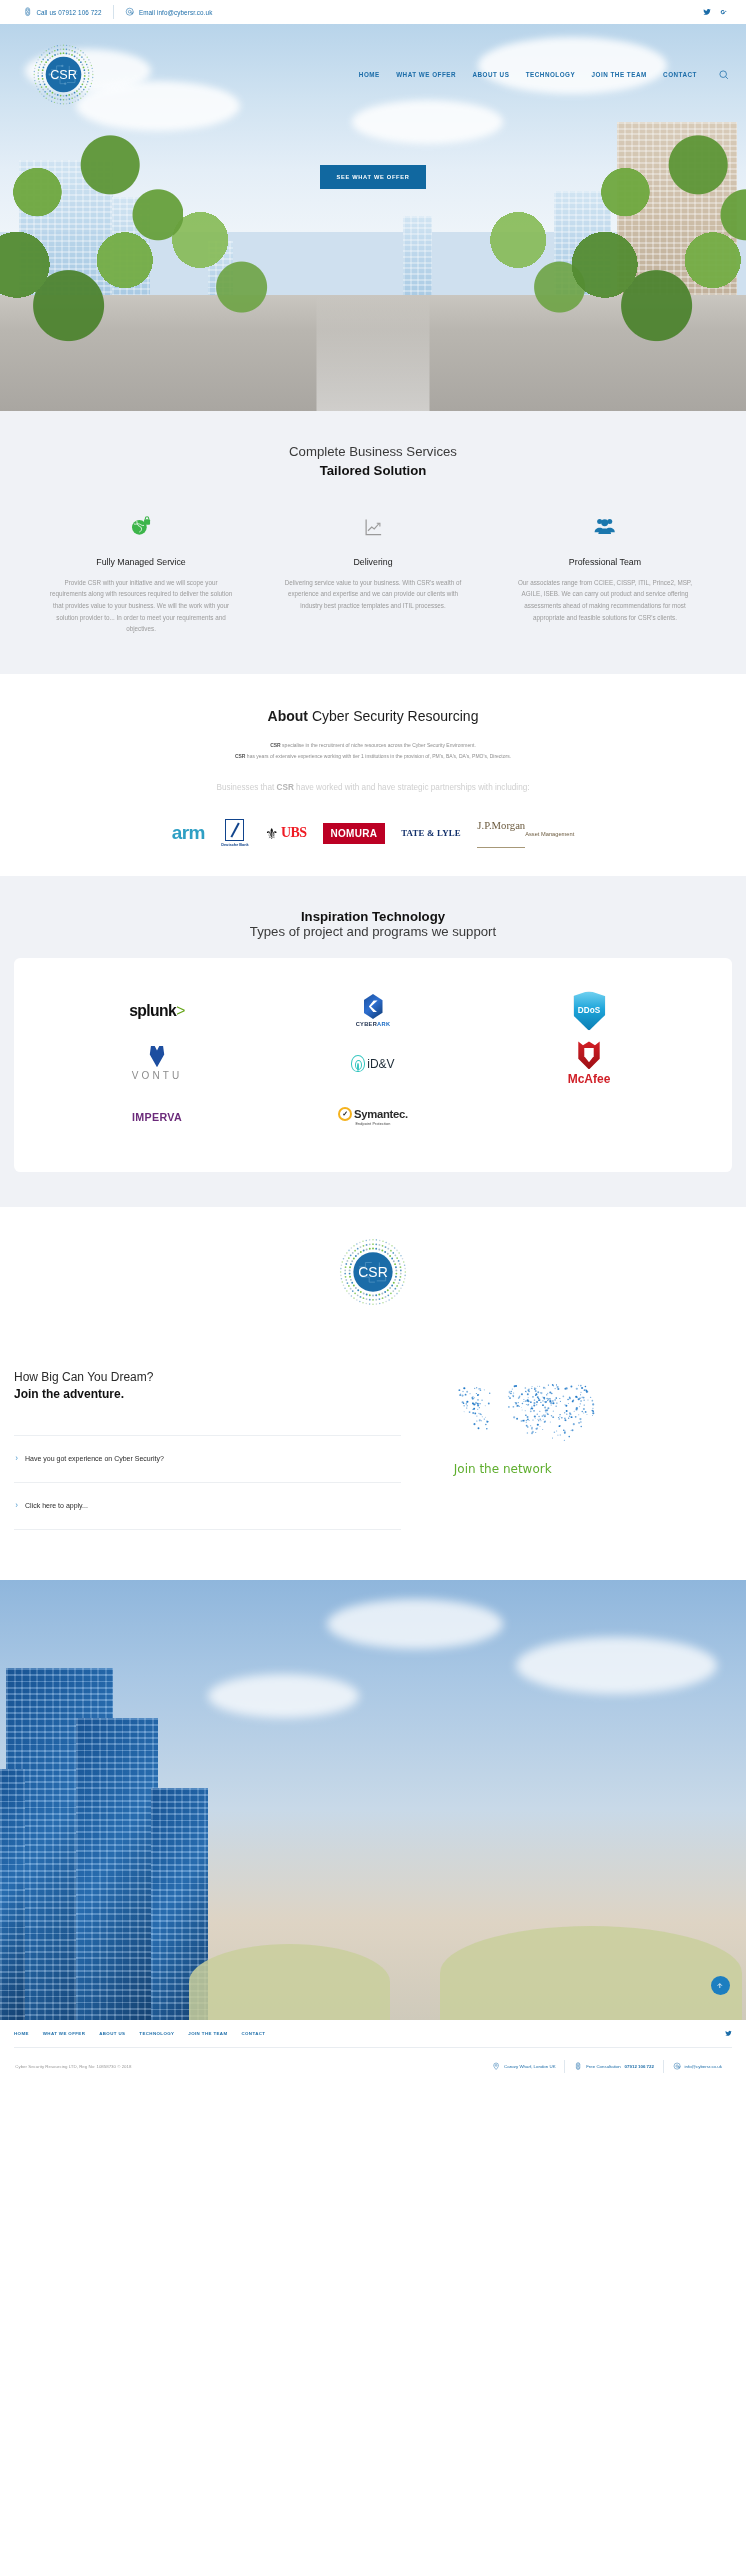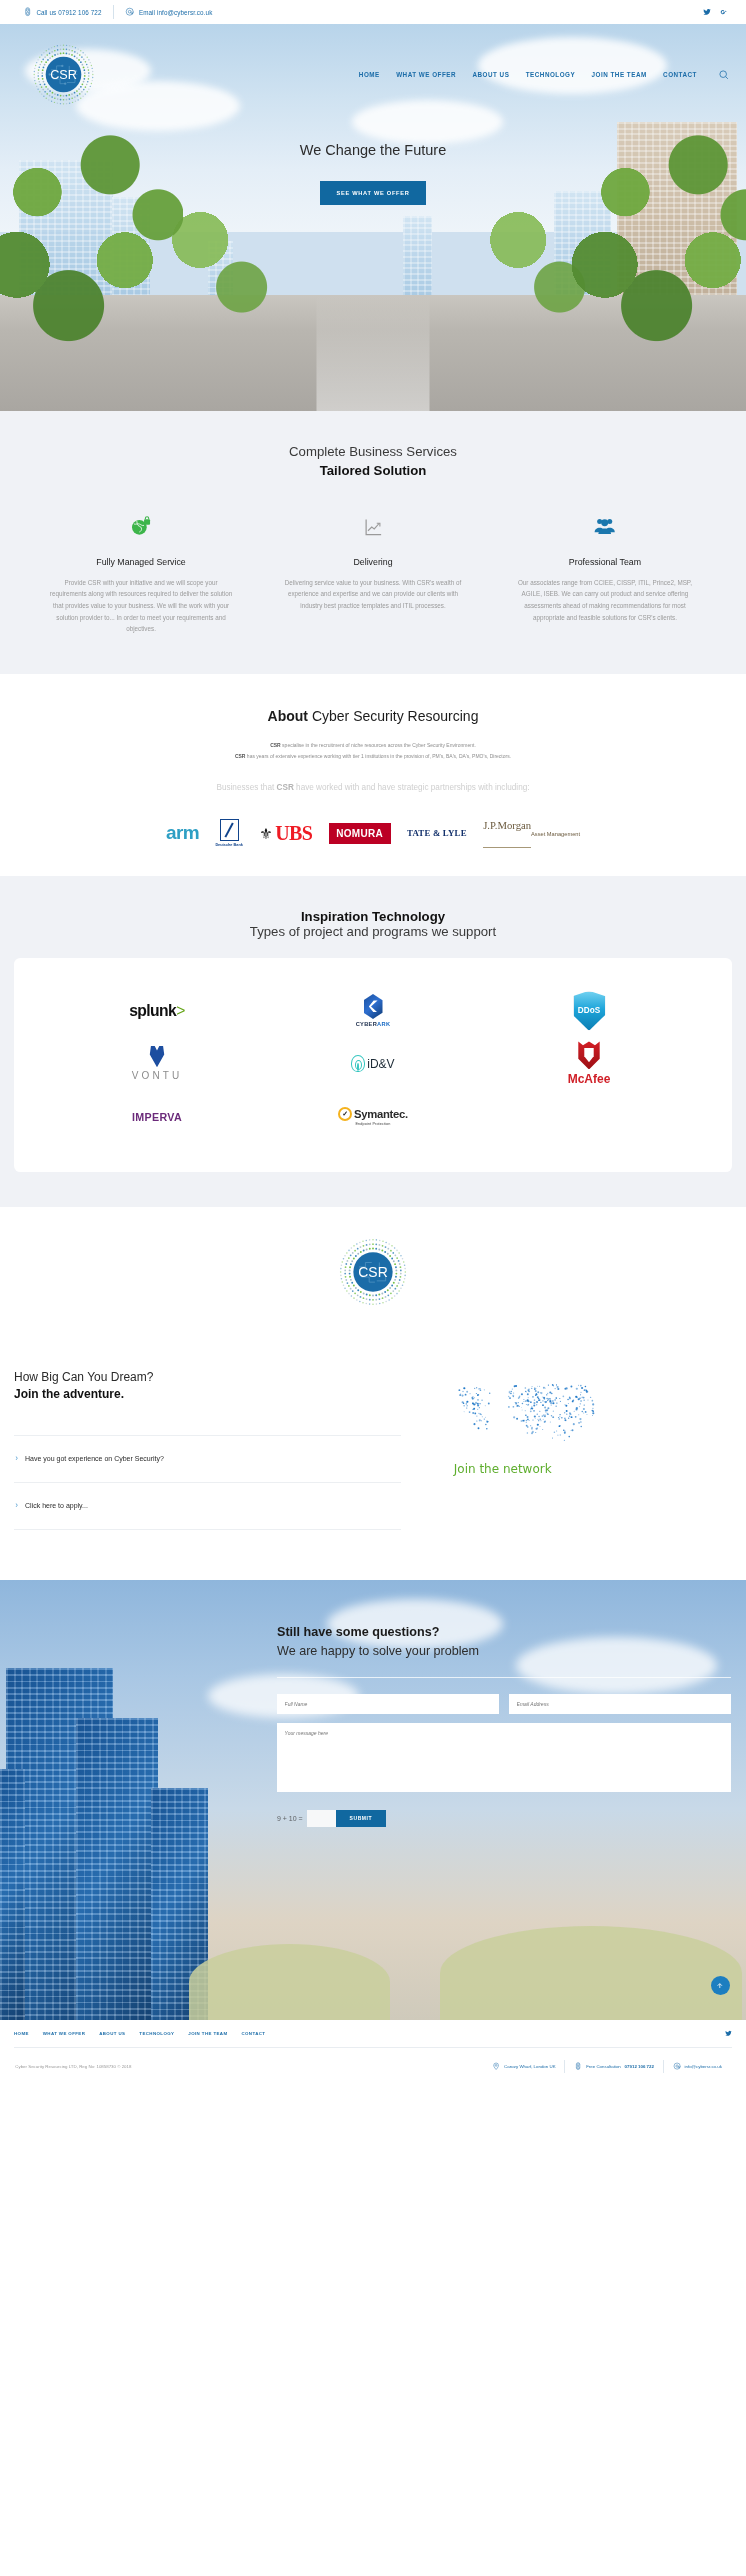--- a/index.html
+++ b/index.html
@@ -162,21 +162,21 @@
     display: flex; align-items: center; justify-content: center;
     gap: 16.4px; margin-top: 25px; height: 33px;
   }
   .lg { display: flex; align-items: center; justify-content: center; }
   .lg-arm { font-size: 19px; font-weight: 700; color: #2e9fc4; letter-spacing: -0.6px; }
   .db-box { width: 19px; height: 21.4px; border: 1.9px solid #11448c; display:flex; align-items:center; justify-content:center; }
   .db-box span { display:block; width: 1.9px; height: 16.4px; background: #11448c; transform: rotate(28deg); }
   .db-cap { font-size: 3.8px; color: #11448c; font-weight: 700; text-align: center; margin-top: 1.9px; }
   .lg-ubs { display: flex; align-items: center; gap: 2.5px; }
   .ubs-keys { color: #111; font-size: 15px; line-height: 1; }
-  .ubs-txt { font-family: "Liberation Serif", serif; font-size: 20px; font-weight: 700; color: #ef1b24; letter-spacing: -0.6px; text-align: center; }
+  .ubs-txt { font-family: "Liberation Serif", serif; font-size: 14px; font-weight: 700; color: #ef1b24; letter-spacing: -0.6px; text-align: center; }
   .lg-nomura { background: #bc0024; color: #fff; font-weight: 700; font-size: 10px; padding: 5px 7.6px; letter-spacing: 0.3px; }
   .lg-tate { font-family: "Liberation Serif", serif; font-weight: 700; font-size: 8.8px; color: #12306b; letter-spacing: 0.2px; }
   .lg-jpm { text-align: center; }
   .jpm-1 { font-family: "Liberation Serif", serif; font-size: 10.7px; color: #6b5a3e; border-bottom: 0.6px solid #a79878; padding-bottom: 16px; }
   .jpm-2 { font-size: 5.7px; color: #6b5a3e; margin-top: 1.3px; }
 
   
   .tech { background: #f0f2f6; padding: 29px 0 35px; }
   .tech-panel {
     margin: 19px 14px 0; background: #fff; border-radius: 6.3px;
@@ -598,21 +598,20 @@
       <a href="#">JOIN THE TEAM</a>
       <a href="#">CONTACT</a>
     </nav>
     <svg class="search-btn" viewBox="0 0 24 24" fill="none" stroke="currentColor" stroke-width="1.6">
       <circle cx="11" cy="11" r="7"></circle>
         <path d="M16.5 16.5L21 21"></path>
     </svg>
   </div>
 
   <div class="hero-copy">
-    <div class="hero-sub">We Change the Future</div>
     <button class="hero-btn">SEE WHAT WE OFFER</button>
   </div>
 </section>
 
 <section class="services">
   <div class="sec-sub">Complete Business Services</div>
   <div class="sec-title">Tailored Solution</div>
   <div class="cards">
 
     <div class="card">
@@ -1317,37 +1316,20 @@
     </div>
   <div class="c-bldg" style="left:151px;top:208px;width:57px;height:233px;">
       <i></i>
     </div>
   <div class="c-bldg" style="left:0px;top:189px;width:25px;height:252px;">
       <i></i>
     </div>
   <div class="c-green" style="left:189px;width:201px;height:76px;"></div>
   <div class="c-green" style="left:440px;width:302px;height:94px;"></div>
 
-  <div class="contact-inner">
-    <div class="c-title">Still have some questions?</div>
-    <div class="c-sub">We are happy to solve your problem</div>
-    <div class="c-rule"></div>
-    <form>
-      <div class="form-row">
-        <input class="finput" type="text" placeholder="Full Name" style="">
-        <input class="finput" type="text" placeholder="Email Address" style="">
-      </div>
-      <textarea class="ftext" placeholder="Your message here" style=""></textarea>
-      <div class="captcha-row">
-        <span class="cap-q">9 + 10 =</span>
-        <input class="cap-in" type="text" value="" style="">
-        <button class="submit" type="button">SUBMIT</button>
-      </div>
-    </form>
-  </div>
   <div class="totop">
     <svg width="7.6" height="7.6" viewBox="0 0 24 24" fill="none" stroke="currentColor" stroke-width="2.5">
       <path d="M12 19V6M5 12l7-7 7 7"></path>
     </svg>
   </div>
 </section>
 
 <footer class="footer">
   <div class="fnav">
     <a href="#">HOME</a>

